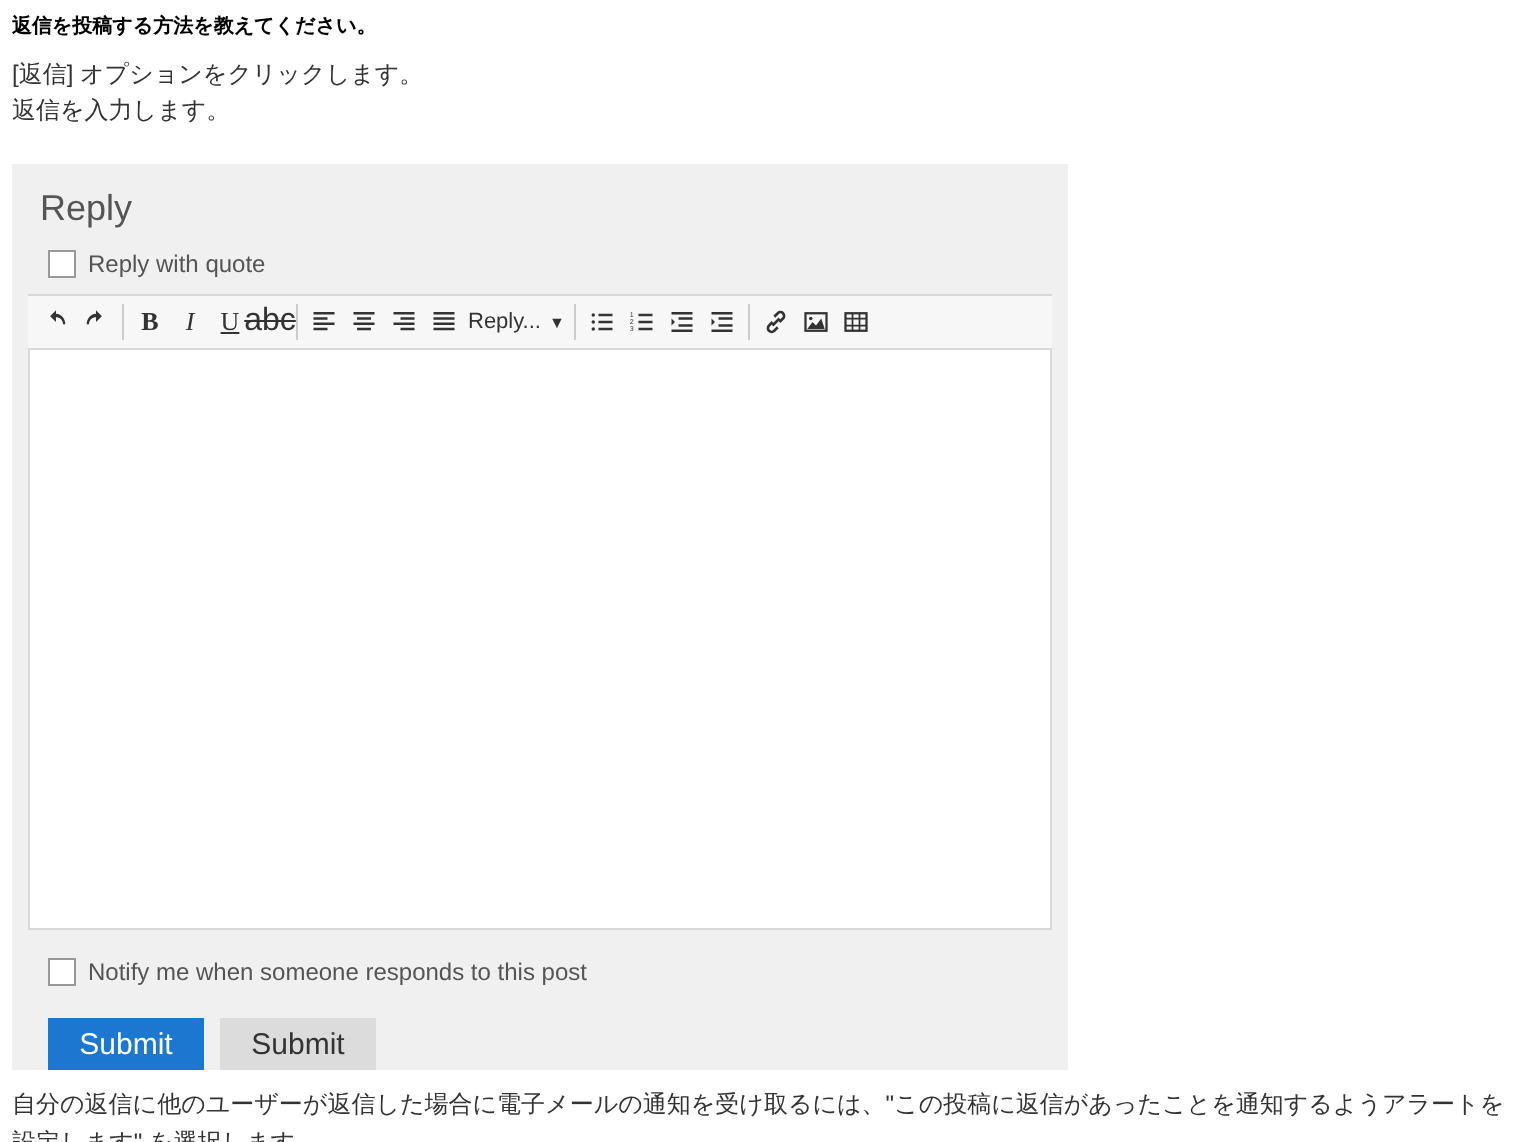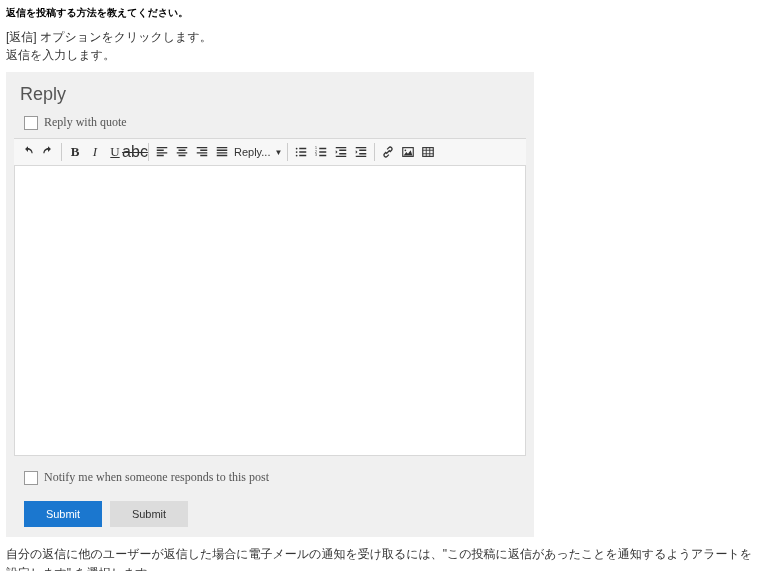--- a/index.html
+++ b/index.html
@@ -17,24 +17,23 @@
       margin-bottom: 8px;
       font-size: 10px;
     }
     .doc-step {
       color: #333;
       line-height: 1.5;
       font-size: 12px;
     }
     .reply-panel {
       background: #f0f0f0;
-      margin-top: 8px;
+      margin-top: 18px;
       margin-bottom: 8px;
       width: 528px;
-      padding-bottom: 10px;
     }
     .reply-header {
       padding: 12px 14px 6px 14px;
     }
     .reply-title {
       font-size: 18px;
       font-weight: 300;
       color: #555;
       font-family: "Segoe UI Light", "Segoe UI", sans-serif;
     }
@@ -47,21 +46,21 @@
     .checkbox {
       width: 14px;
       height: 14px;
       border: 1px solid #999;
       background: #fff;
       display: inline-block;
     }
     .checkbox-label {
       font-size: 12px;
       color: #555;
-      font-family: Liberation Serif, serif;
+      font-family: Liberation Sans, sans-serif;
     }
     .toolbar {
       background: #f7f7f7;
       border-top: 1px solid #d8d8d8;
       border-bottom: 1px solid #d8d8d8;
       display: flex;
       align-items: center;
       padding: 2px 4px;
       gap: 0;
       margin: 0 8px;
@@ -107,21 +106,21 @@
       padding: 14px 14px 6px 18px;
     }
     .btn-row {
       display: flex;
       gap: 8px;
       padding: 10px 0 0 18px;
     }
     .btn {
       height: 26px;
       min-width: 78px;
-      font-size: 11px;
+      font-size: 15px;
       border: none;
       cursor: pointer;
       font-family: "Segoe UI", sans-serif;
     }
     .btn-primary {
       background: #1b77cf;
       color: #fff;
     }
     .btn-secondary {
       background: #dcdcdc;

